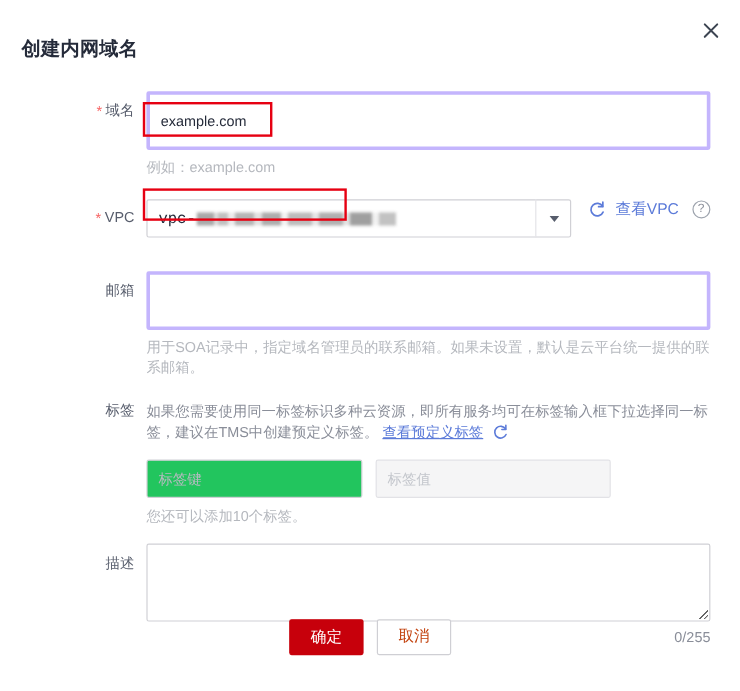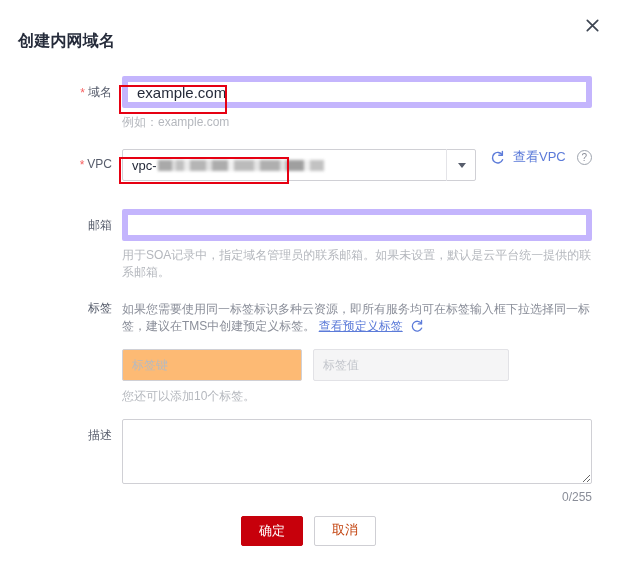--- a/index.html
+++ b/index.html
@@ -90,25 +90,25 @@
     padding-right: 14px;
     min-width: 0;
   }
 
   .field-row {
     display: flex;
     align-items: center;
   }
 
   .input {
-    height: 32px;
-    border: 6px solid #c4b5fd;
+    height: 49px;
+    border: 3px solid #c4b5fd;
     border-radius: 2px;
     background: #fff;
-    font-size: 15px;
+    font-size: 12px;
     color: #252b3a;
     padding: 0 9px;
     line-height: 30px;
     font-family: "Liberation Sans", "DejaVu Sans", sans-serif;
     width: 100%;
   }
   .input::placeholder { color: #b6bac0; }
 
   .input-wide { width: 470px; }
 
@@ -133,20 +133,21 @@
     color: #5c7bd9;
     text-decoration: underline;
     cursor: pointer;
   }
 
   
   .select-wrap {
     position: relative;
     width: 354px;
     height: 16px;
+    font-family: Liberation Mono, monospace;
   }
   .select-box {
     width: 100%;
     height: 32px;
     border: 1px solid #d0d0d5;
     border-radius: 2px;
     background: #fff;
     display: flex;
     align-items: center;
     padding: 0 9px;
@@ -235,21 +236,21 @@
   
   .tag-inputs {
     display: flex;
     margin-top: 11px;
   }
   .tag-key {
     width: 180px;
     height: 32px;
     border: 1px solid #d0d0d5;
     border-radius: 2px;
-    background: #fdba74;
+    background: #22c55e;
     padding: 0 9px;
     font-size: 12px;
     color: #252b3a;
     font-family: "Liberation Sans", "DejaVu Sans", sans-serif;
   }
   .tag-key::placeholder { color: #b6bac0; }
   .tag-val {
     width: 196px;
     height: 32px;
     margin-left: 11px;

